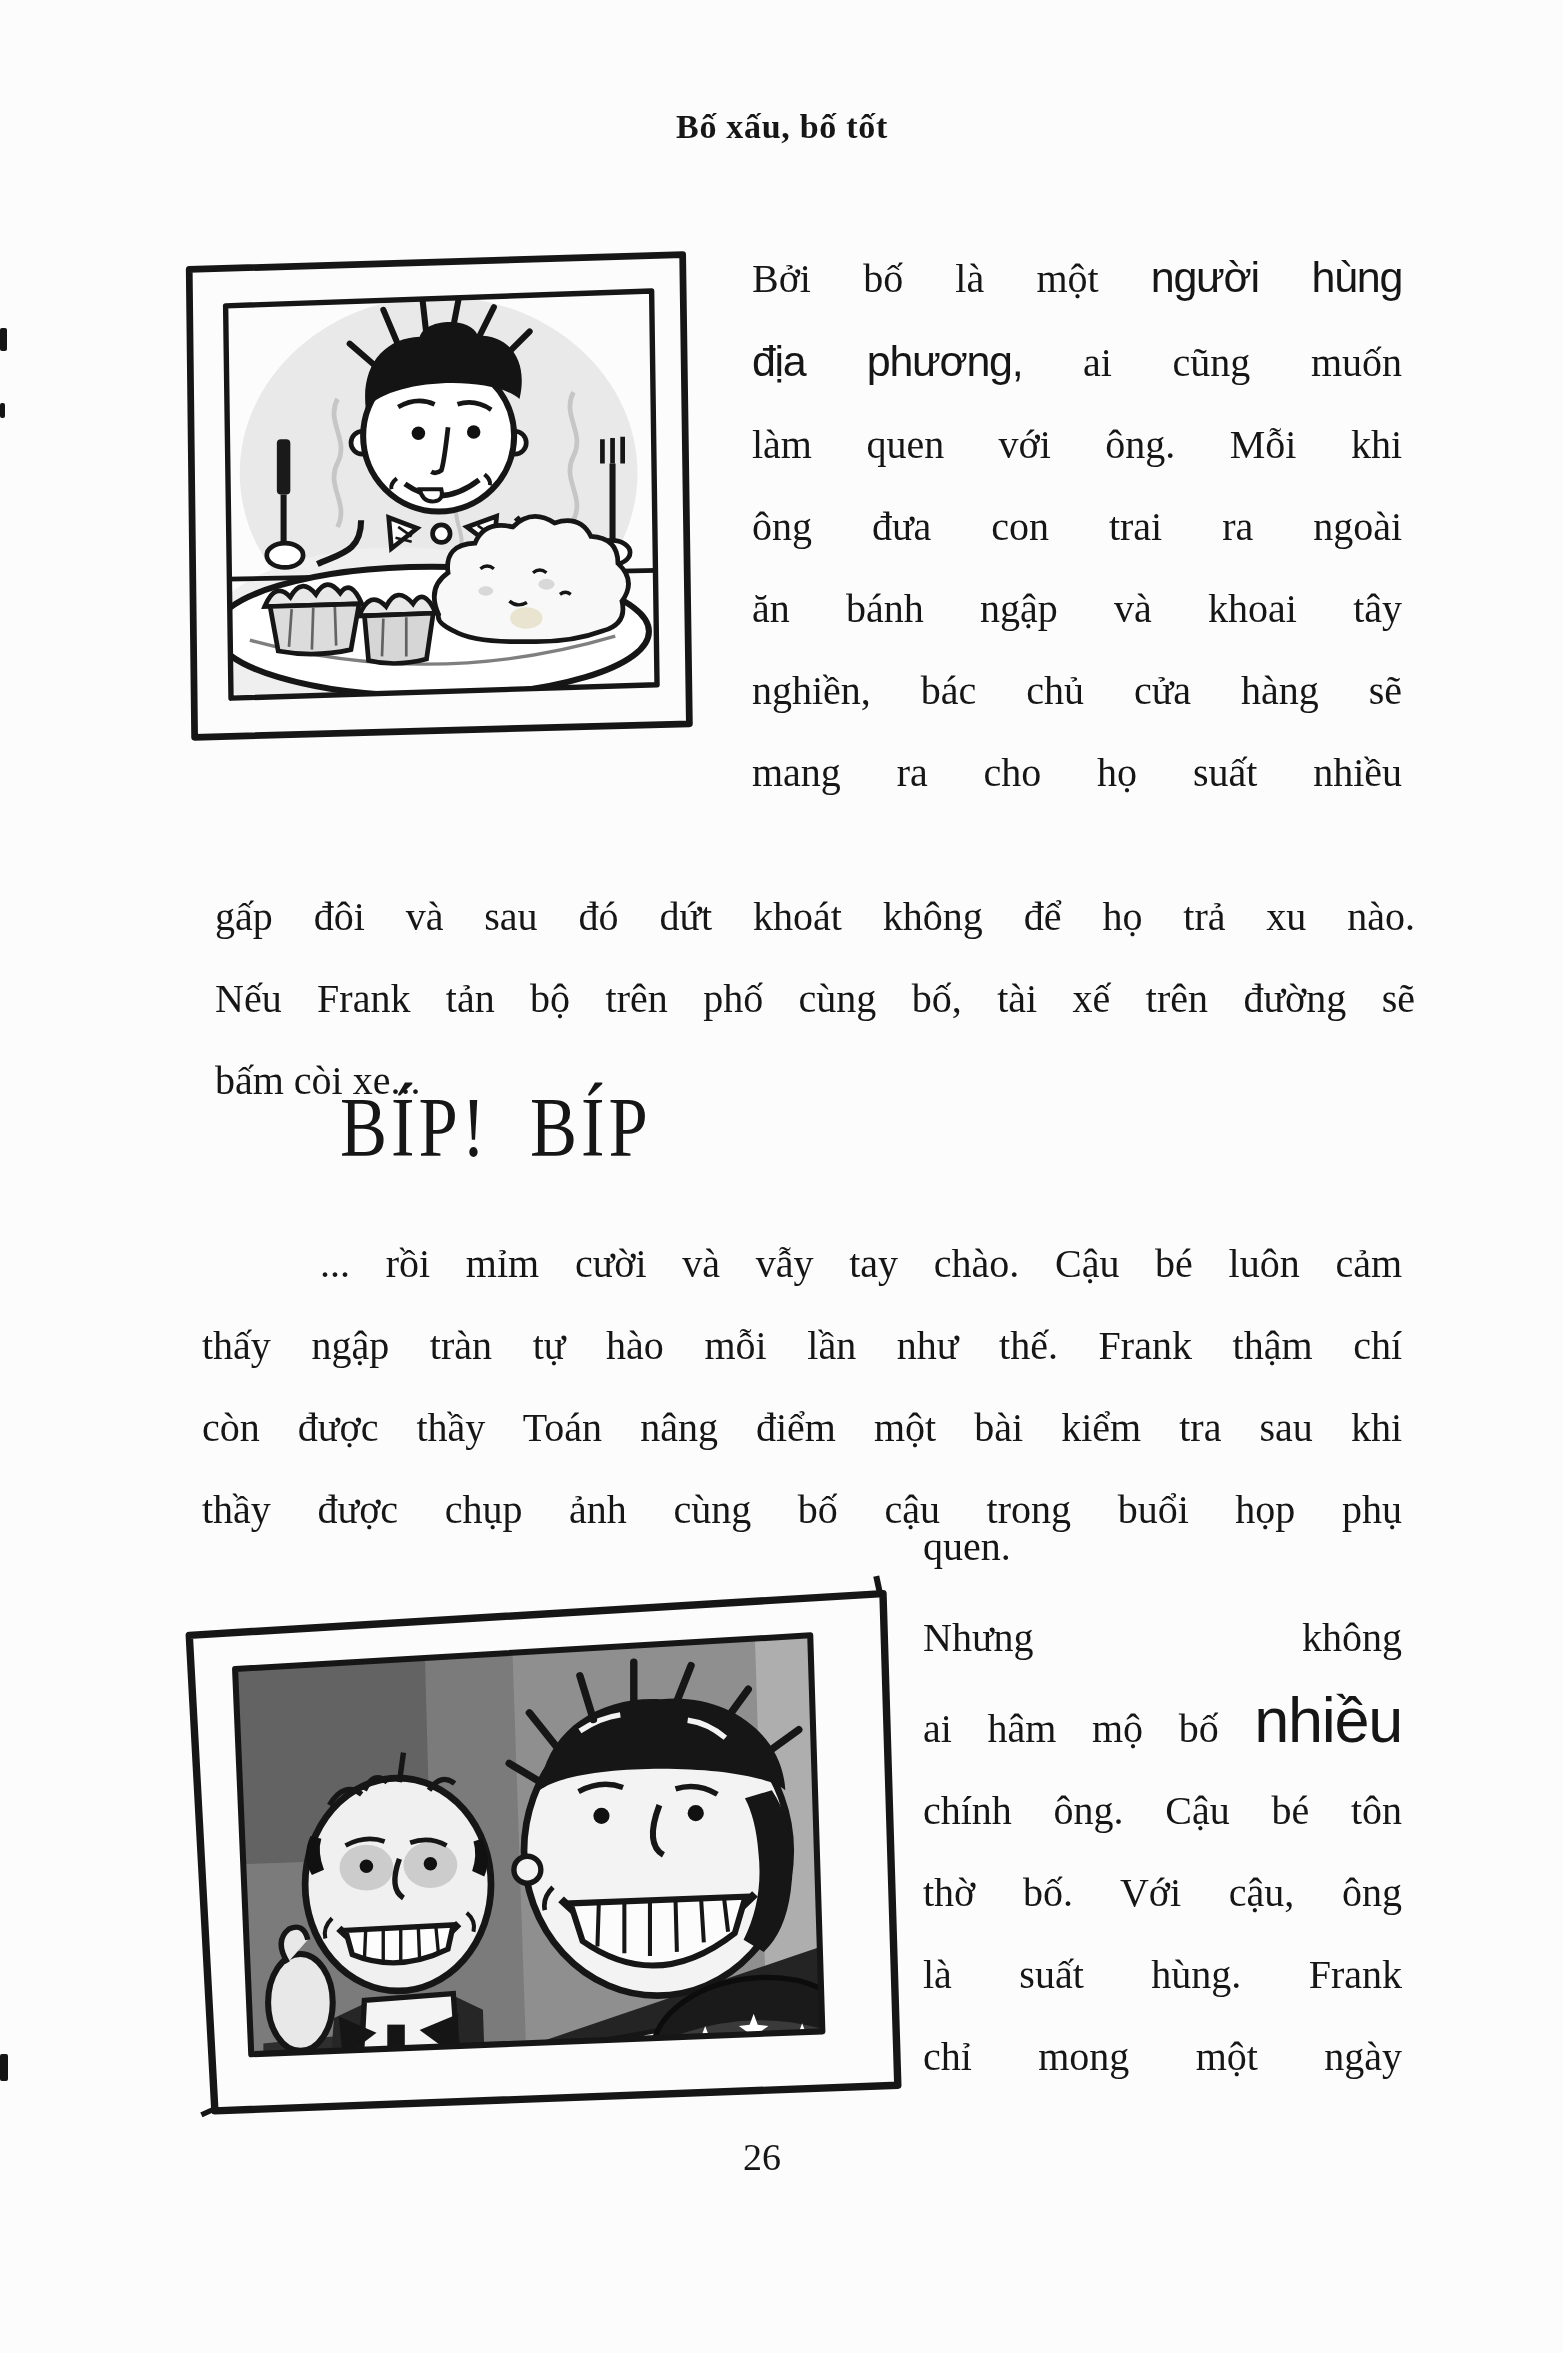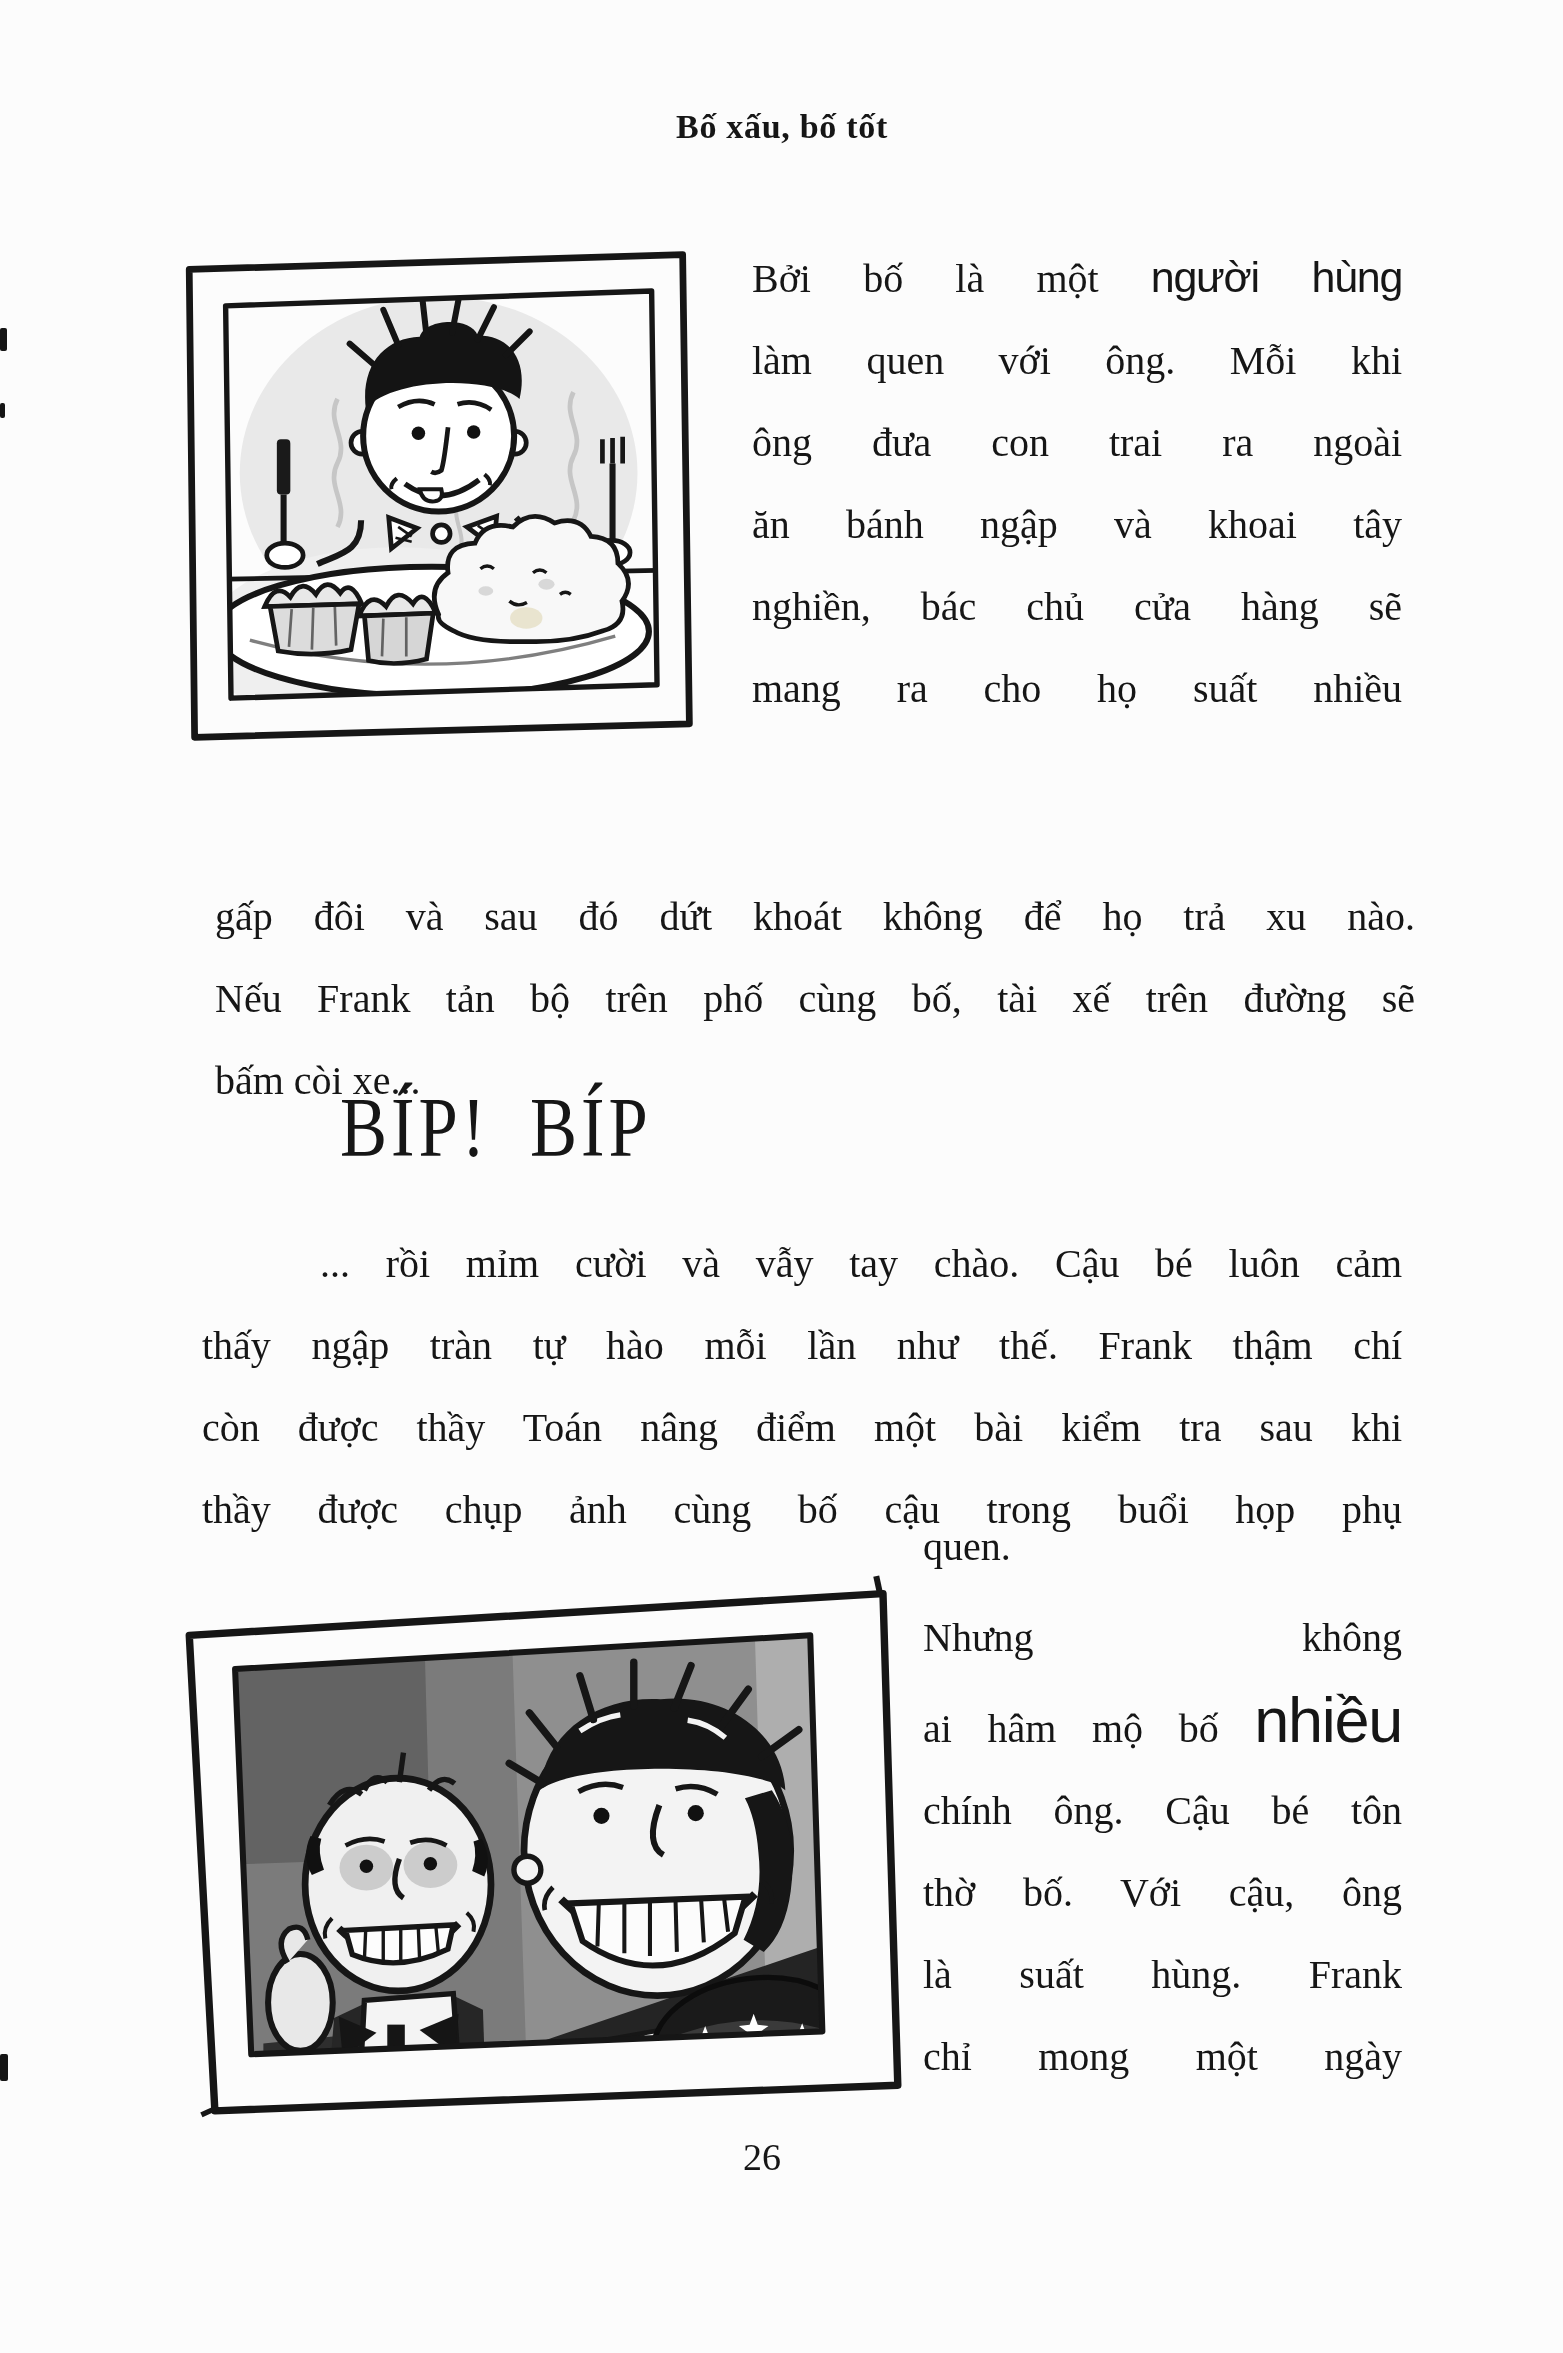--- a/index.html
+++ b/index.html
@@ -111,20 +111,21 @@
           <ellipse cx="560" cy="515" rx="12" ry="8" fill="#d8d8d8"></ellipse>
         </g>
       </g>
       <path d="M30,48 L762,26 L772,722 L38,742 Z" fill="none" stroke="#161616" stroke-width="10" stroke-linejoin="round"></path>
       <path d="M84,102 L716,80 L724,664 L92,684 Z" fill="none" stroke="#161616" stroke-width="8" stroke-linejoin="round"></path>
     </svg>
   </div>
 
   <div class="blk" style="left:752px;top:236px;width:650px;">
     <div class="line"><span>Bởi bố là một </span><span class="disp sm">người hùng</span></div>
+    <div class="line"><span class="disp sm">địa phương,</span><span> ai cũng muốn</span></div>
     <div class="line">làm quen với ông. Mỗi khi</div>
     <div class="line">ông đưa con trai ra ngoài</div>
     <div class="line">ăn bánh ngập và khoai tây</div>
     <div class="line">nghiền, bác chủ cửa hàng sẽ</div>
     <div class="line">mang ra cho họ suất nhiều</div>
   </div>
 
   <div class="blk" style="left:215px;top:876px;width:1200px;">
     <div class="line">gấp đôi và sau đó dứt khoát không để họ trả xu nào.</div>
     <div class="line">Nếu Frank tản bộ trên phố cùng bố, tài xế trên đường sẽ</div>

